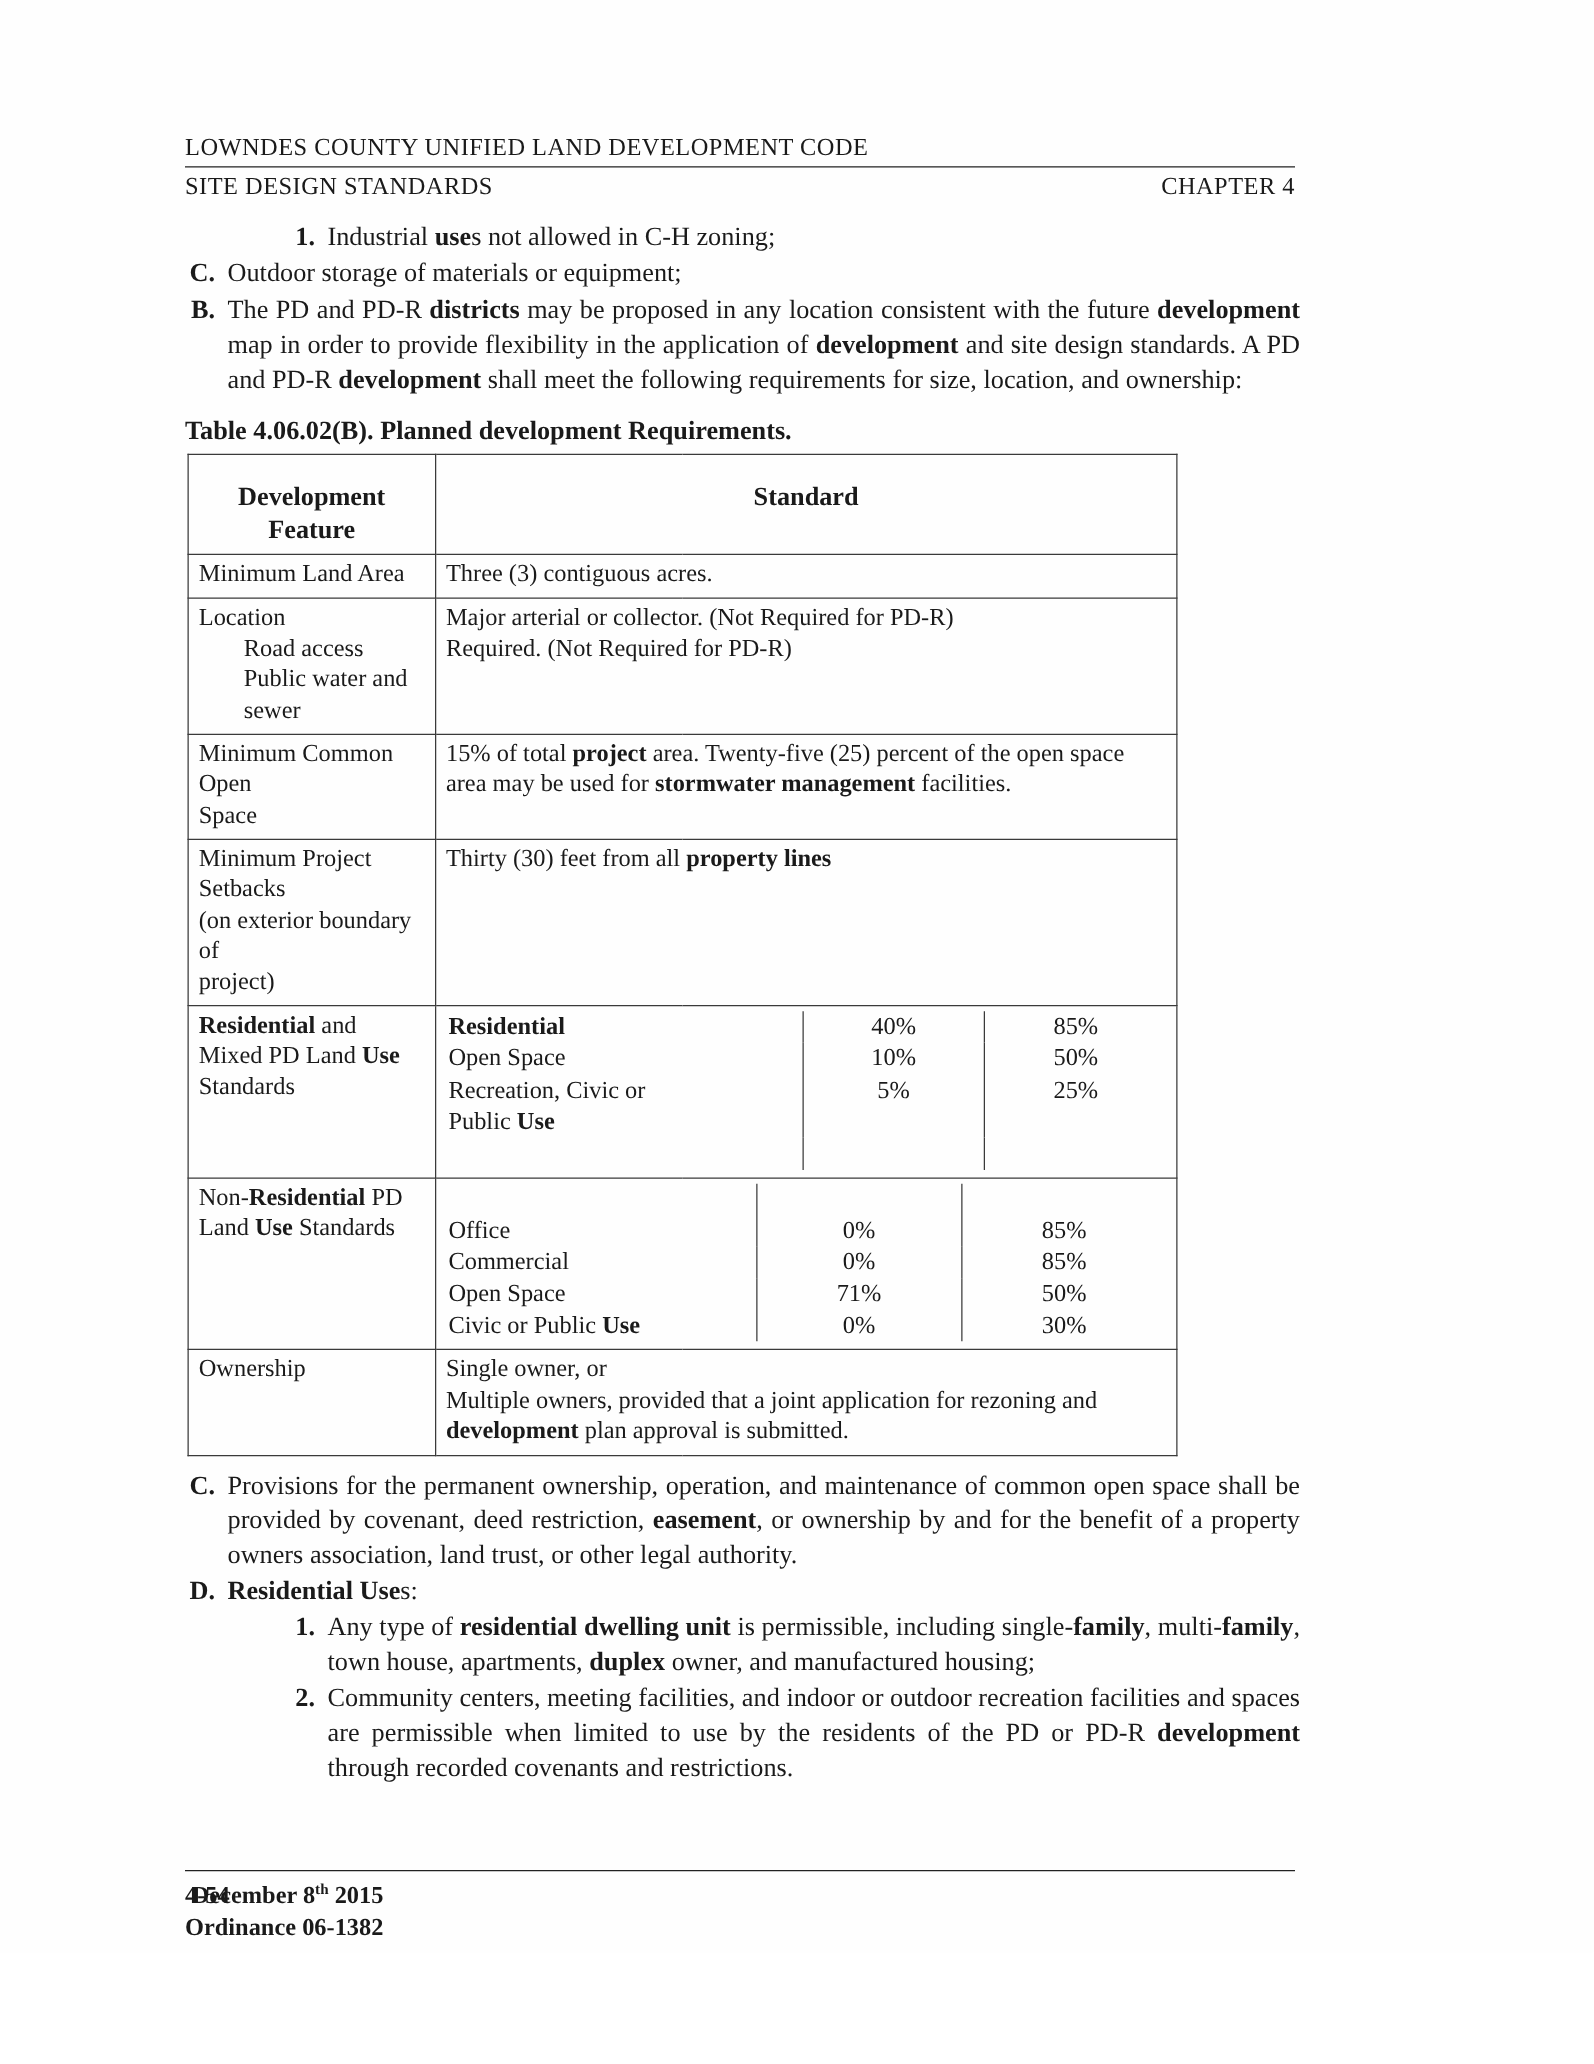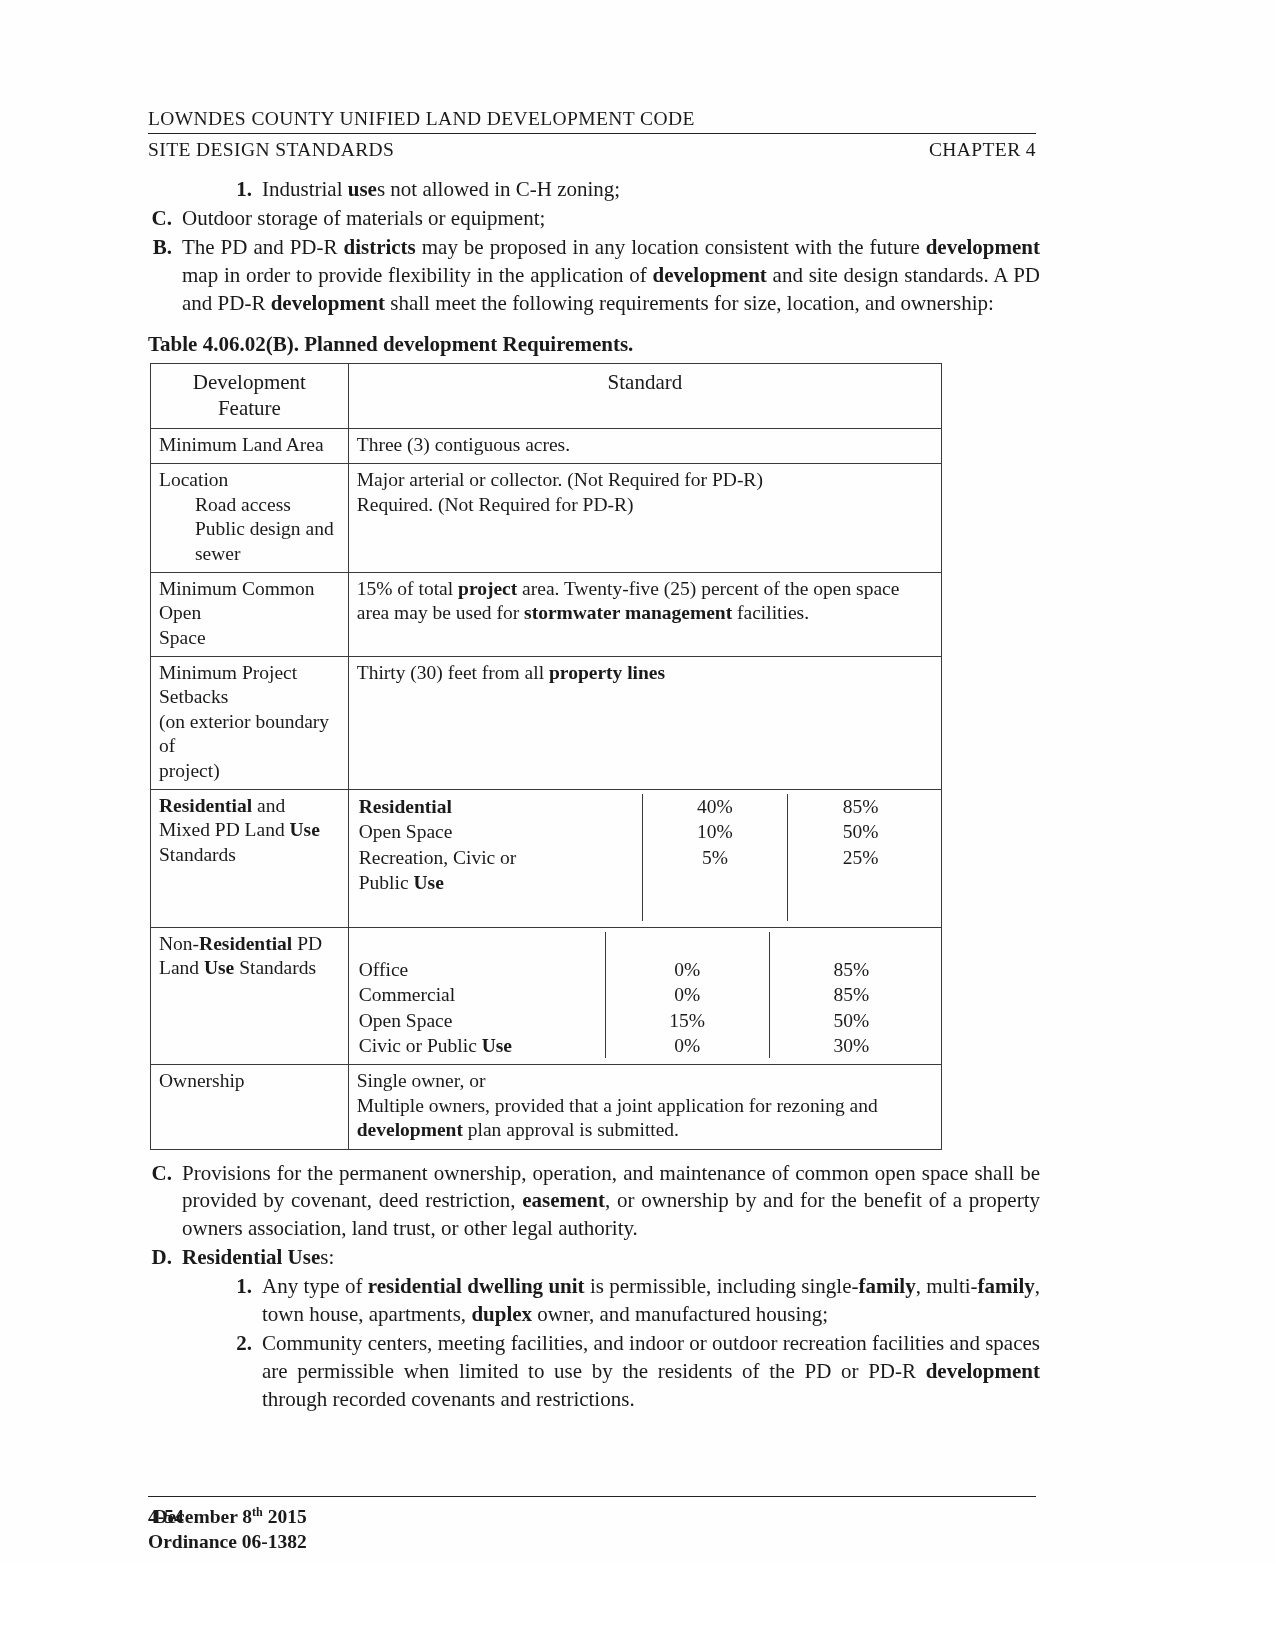--- a/index.html
+++ b/index.html
@@ -104,23 +104,23 @@
     line-height: 1.25;
     table-layout: fixed;
   }
   table.pd td, table.pd th {
     border: 1.2px solid #3a3a3a;
     vertical-align: top;
     padding: 4px 8px 6px 8px;
   }
   table.pd th {
     text-align: center;
-    font-weight: normal;
+    font-weight: bold;
     font-size: 21px;
-    padding: 5px 8px 7px 8px;
+    padding: 20px 8px 7px 8px;
   }
   td.feature { width: 294px; }
   .sub-ind { padding-left: 36px; display: block; }
   .mid { vertical-align: middle; }
 
   
   table.pct {
     border-collapse: collapse;
     width: 100%;
     table-layout: fixed;
@@ -213,21 +213,21 @@
 
       <tr>
         <td class="feature">Minimum Land Area</td>
         <td colspan="3">Three (3) contiguous acres.</td>
       </tr>
 
       <tr>
         <td class="feature">
           <span>Location</span><br>
           <span class="sub-ind">Road access</span>
-          <span class="sub-ind">Public design and sewer</span>
+          <span class="sub-ind">Public water and sewer</span>
         </td>
         <td colspan="3" class="mid">
           <span>Major arterial or collector. (Not Required for PD-R)</span><br>
           <span>Required. (Not Required for PD-R)</span>
         </td>
       </tr>
 
       <tr>
         <td class="feature">
           <span>Minimum Common Open</span><br>
@@ -290,21 +290,21 @@
               <td class="num">0%</td>
               <td class="num">85%</td>
             </tr>
             <tr>
               <td class="label">Commercial</td>
               <td class="num">0%</td>
               <td class="num">85%</td>
             </tr>
             <tr>
               <td class="label">Open Space</td>
-              <td class="num">15%</td>
+              <td class="num">71%</td>
               <td class="num">50%</td>
             </tr>
             <tr>
               <td class="label"><span>Civic or Public </span><b>Use</b></td>
               <td class="num">0%</td>
               <td class="num">30%</td>
             </tr>
           </tbody>
               </table>
         </td>

